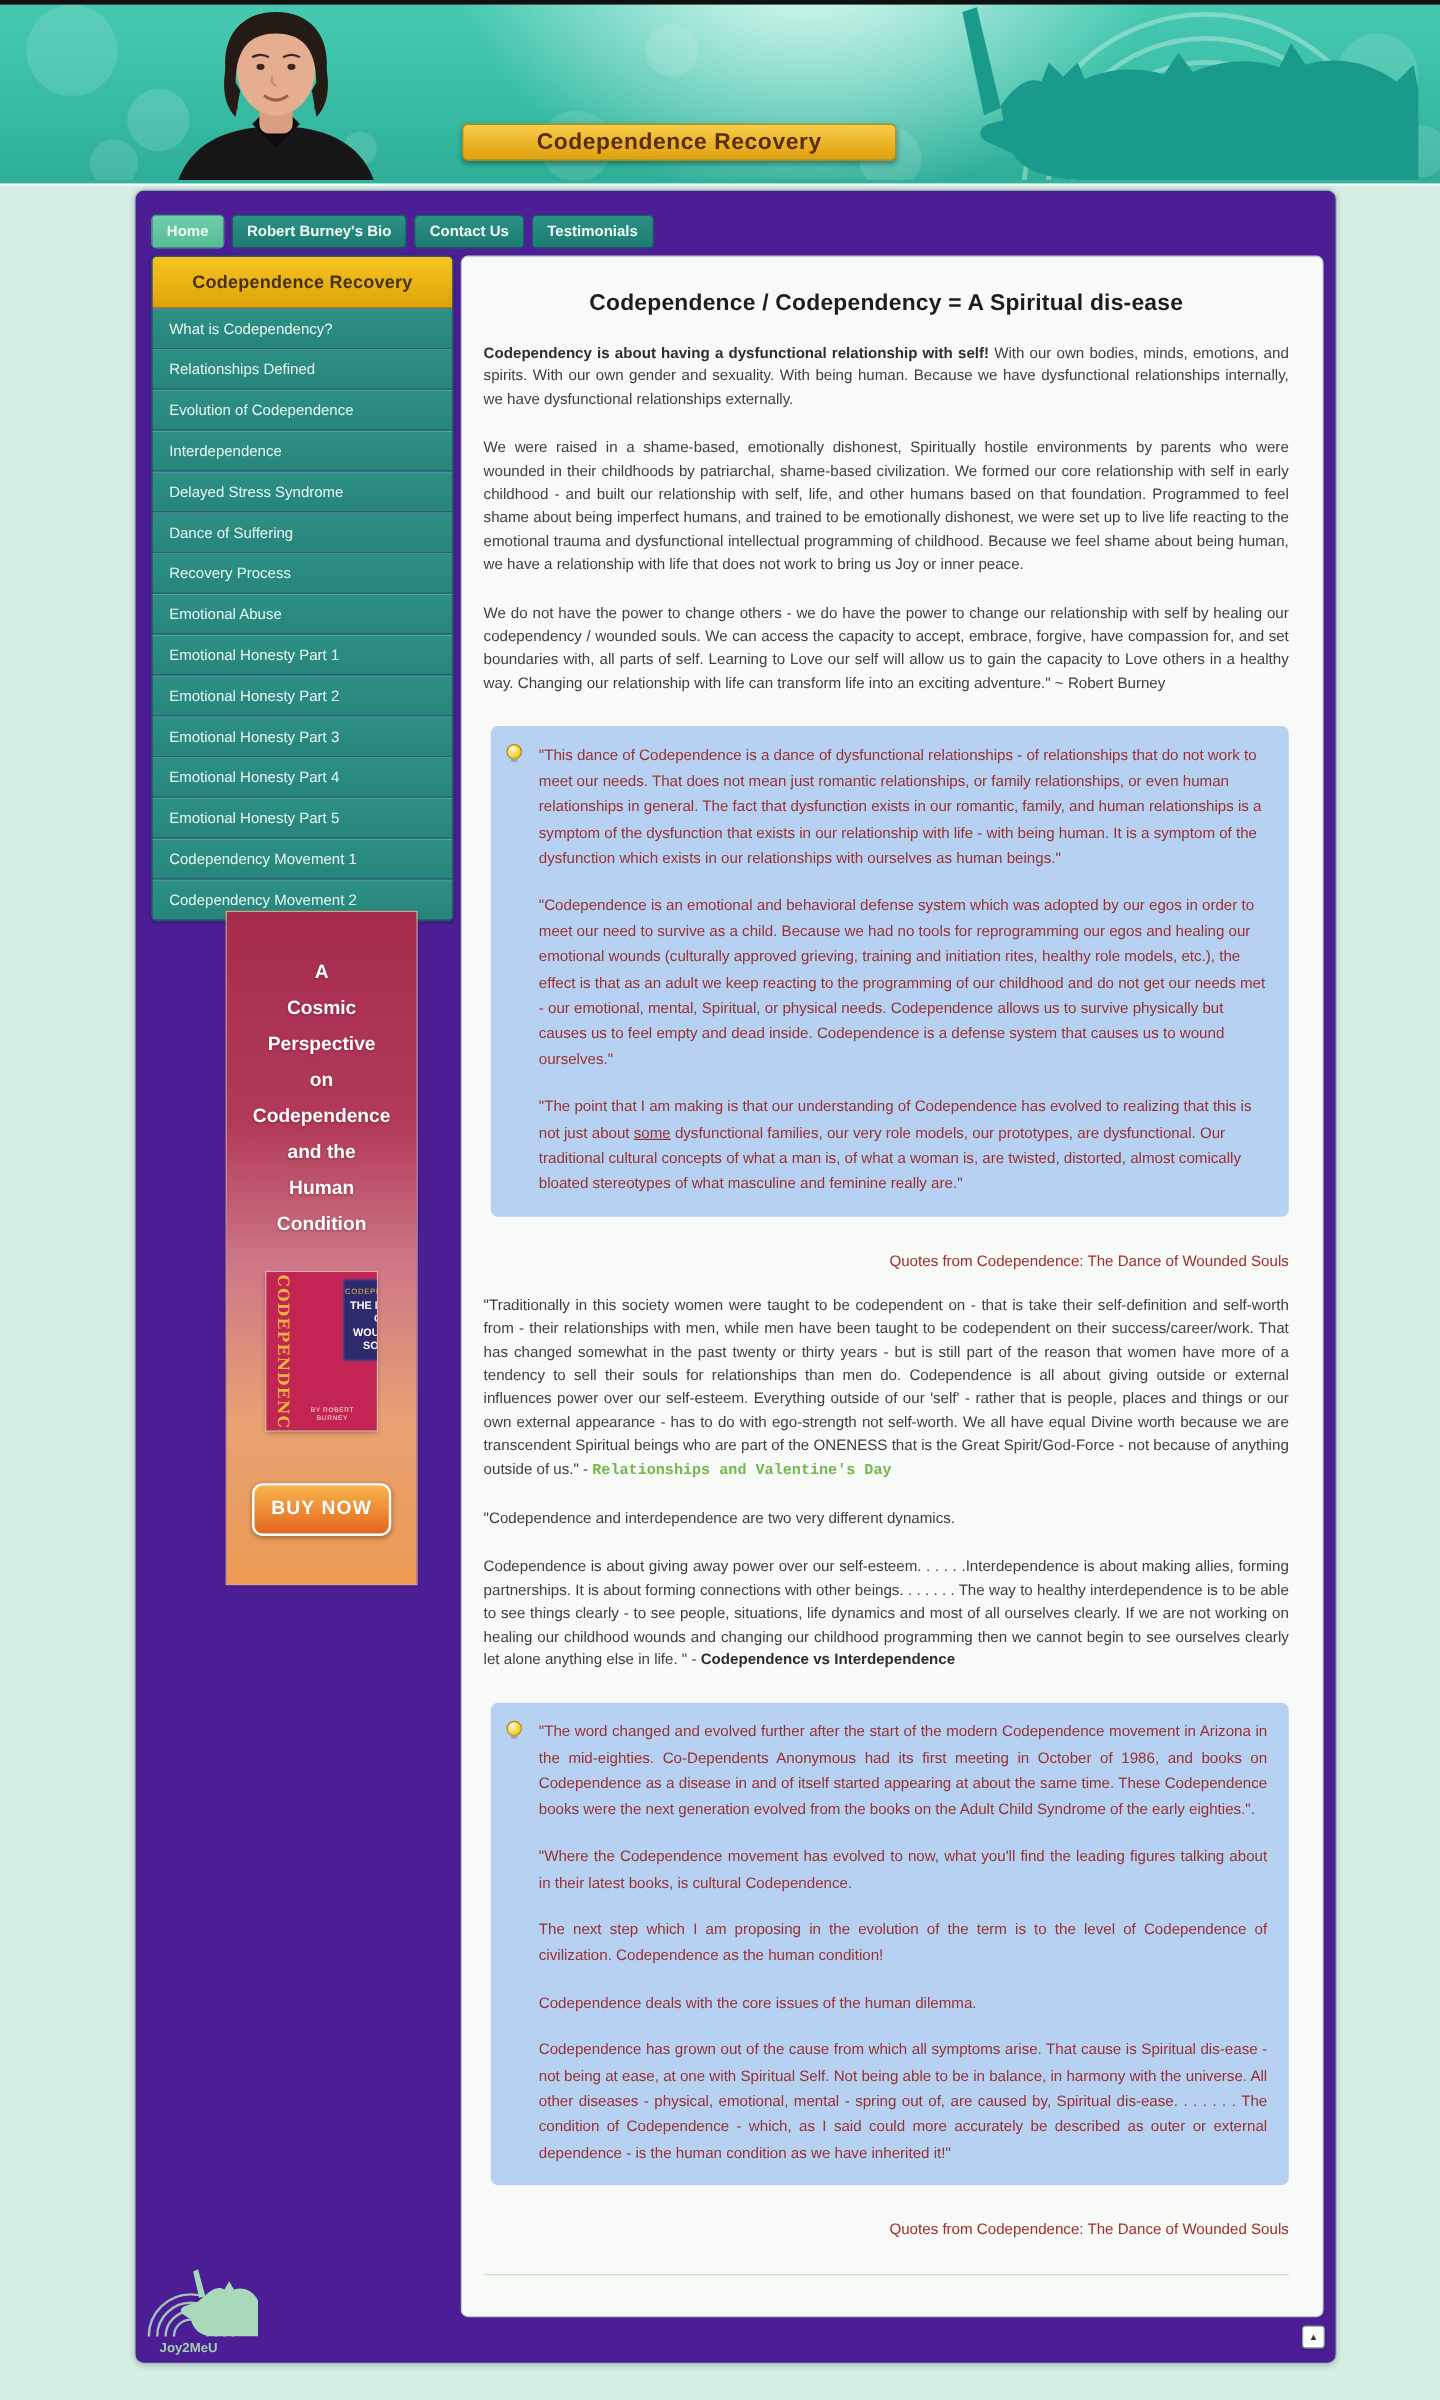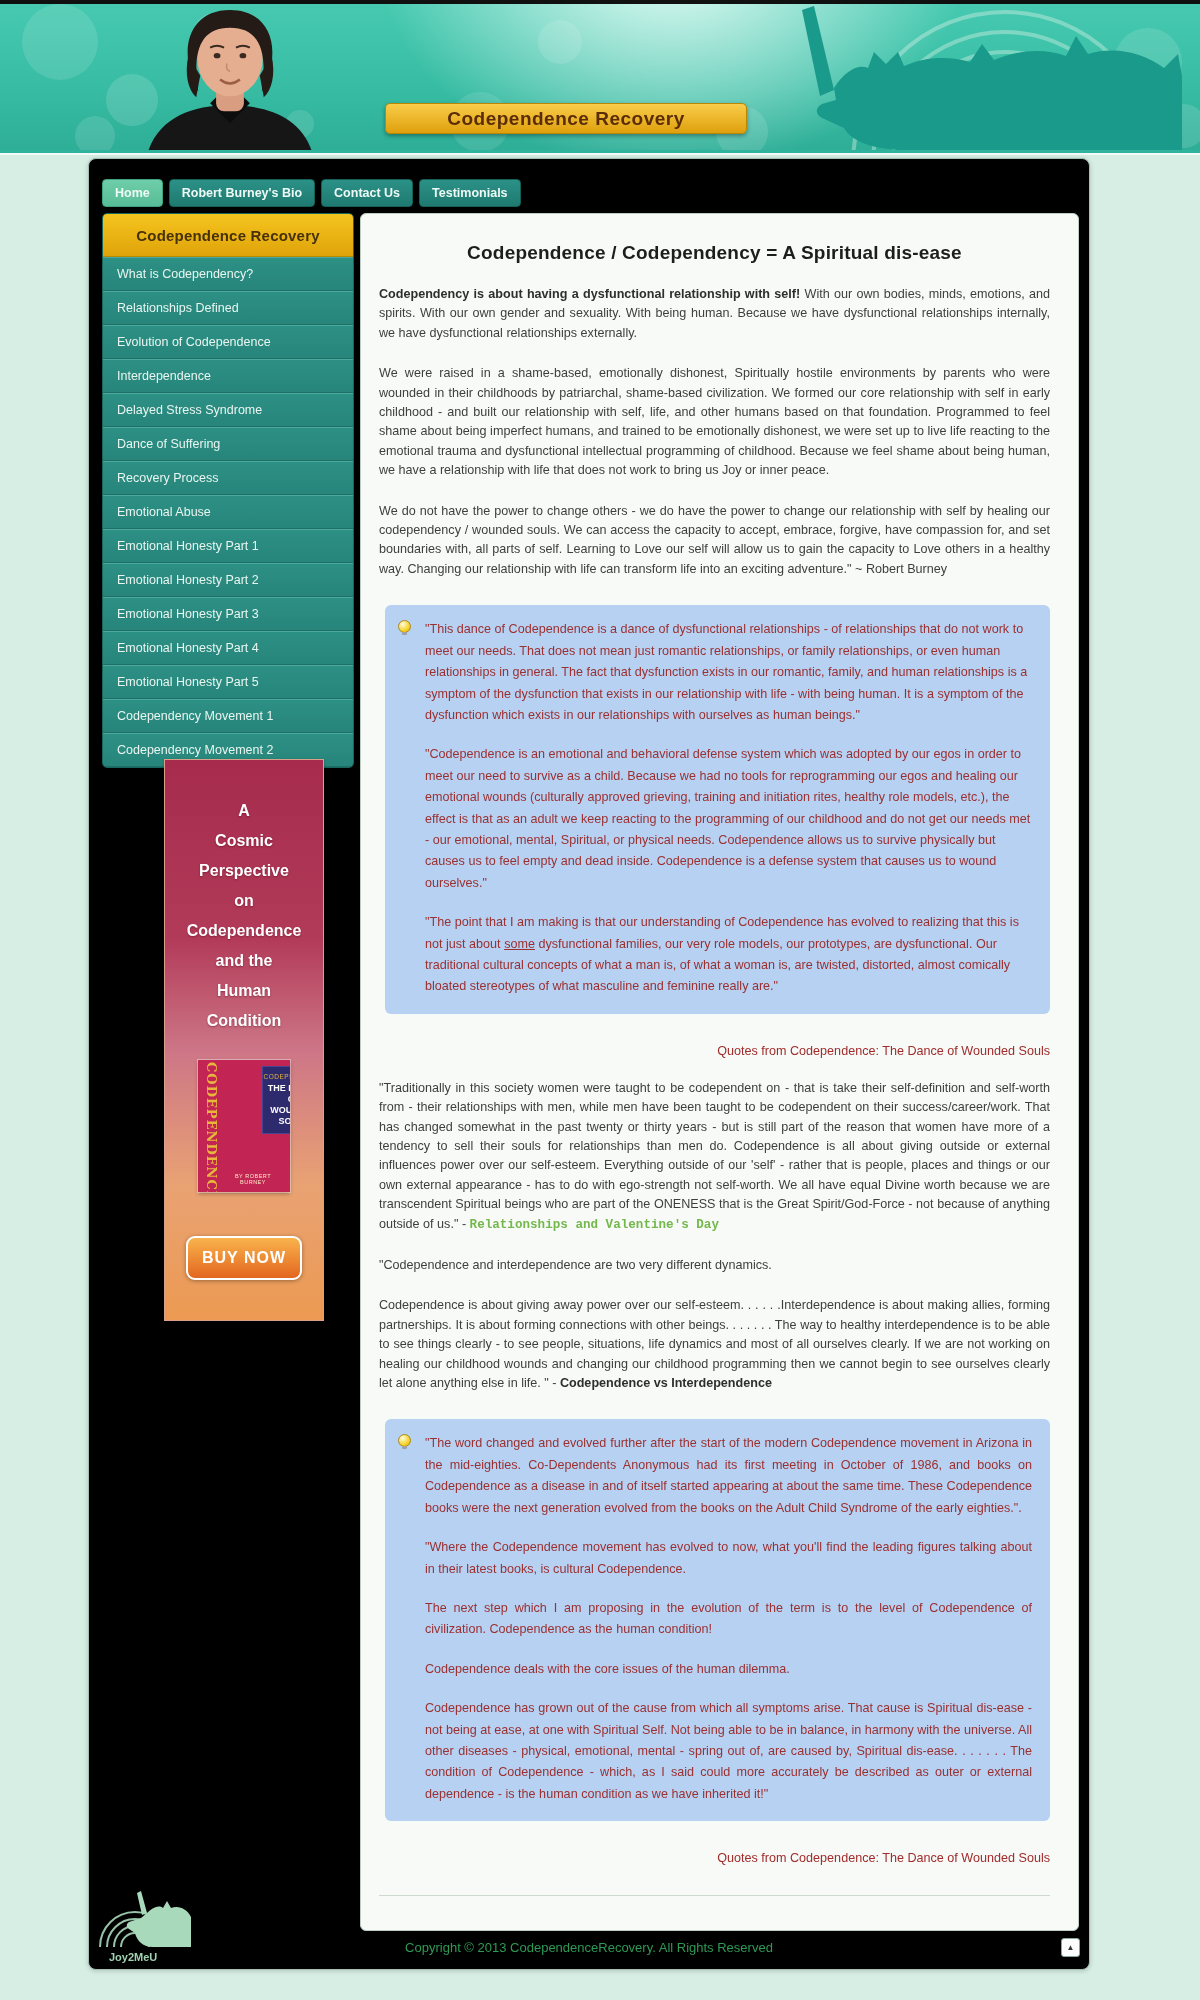--- a/index.html
+++ b/index.html
@@ -31,22 +31,22 @@
   .site-subtitle{
     position:absolute;left:385px;top:99px;width:360px;height:29px;
     background:linear-gradient(180deg,#f9cc4a,#dfa00d);
     border:1px solid #b78705;border-radius:5px;
     box-shadow:0 2px 4px rgba(0,0,0,.35);
     color:#5a2d08;font-weight:bold;font-size:19px;
     display:flex;align-items:center;justify-content:center;letter-spacing:.5px;
   }
   
   .container{
-    position:absolute;top:158px;left:88px;width:1000px;height:1810px;
-    background:#000000;border:1px solid #9fc0b2;border-radius:8px;
+    position:absolute;top:158px;left:112px;width:1000px;height:1810px;
+    background:#4c1d95;border:1px solid #9fc0b2;border-radius:8px;
     box-shadow:0 1px 5px rgba(0,0,0,.18);
   }
   
   .nav{position:absolute;top:20px;left:13px;display:flex;gap:6px;}
   .tab{
     height:26px;padding:0 12px;border-radius:4px;
     background:linear-gradient(180deg,#2b9187,#1f7a70);
     border:1px solid #156058;color:#eefaf5;font-size:12.5px;font-weight:600;
     display:flex;align-items:center;cursor:pointer;
   }
@@ -302,16 +302,15 @@
         <circle cx="38" cy="62" r="28"></circle>
         <circle cx="38" cy="62" r="35"></circle>
       </g>
       <g fill="#a9d9bb">
         <path d="M40 8 L44 6 L50 28 L45 30 Z"></path>
         <path d="M50 28 C 56 22 62 20 66 23 L 70 16 L 74 23 C 82 20 90 24 94 32 L 94 62 L 56 62 C 46 62 40 56 38 48 L 32 44 C 29 42 29 39 32 37 L 44 33 Z"></path>
       </g>
     </svg>
     <div class="logo-text">Joy2MeU</div>
   </div>
-  <div class="copyright">Copyright © 2013 CodependenceRecovery. All Rights Reserved</div>
   <div class="scroll-top">▲</div>
 
 </div>
 
 </body></html>

